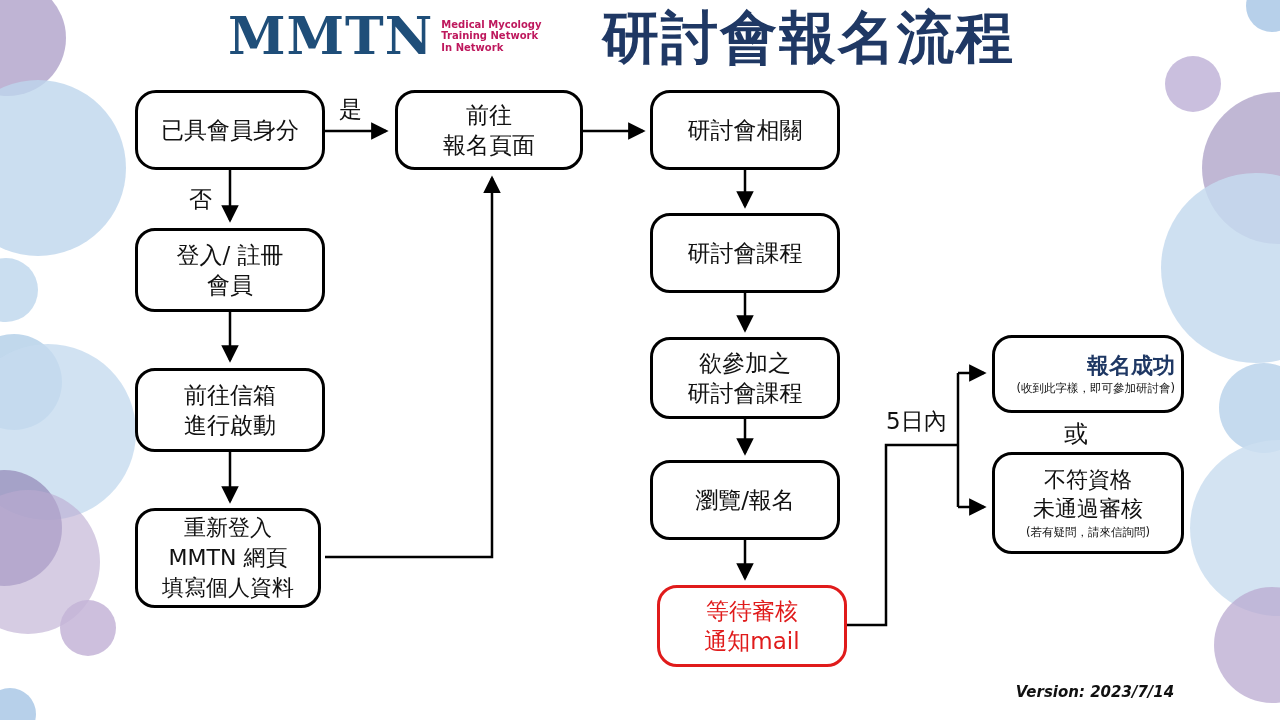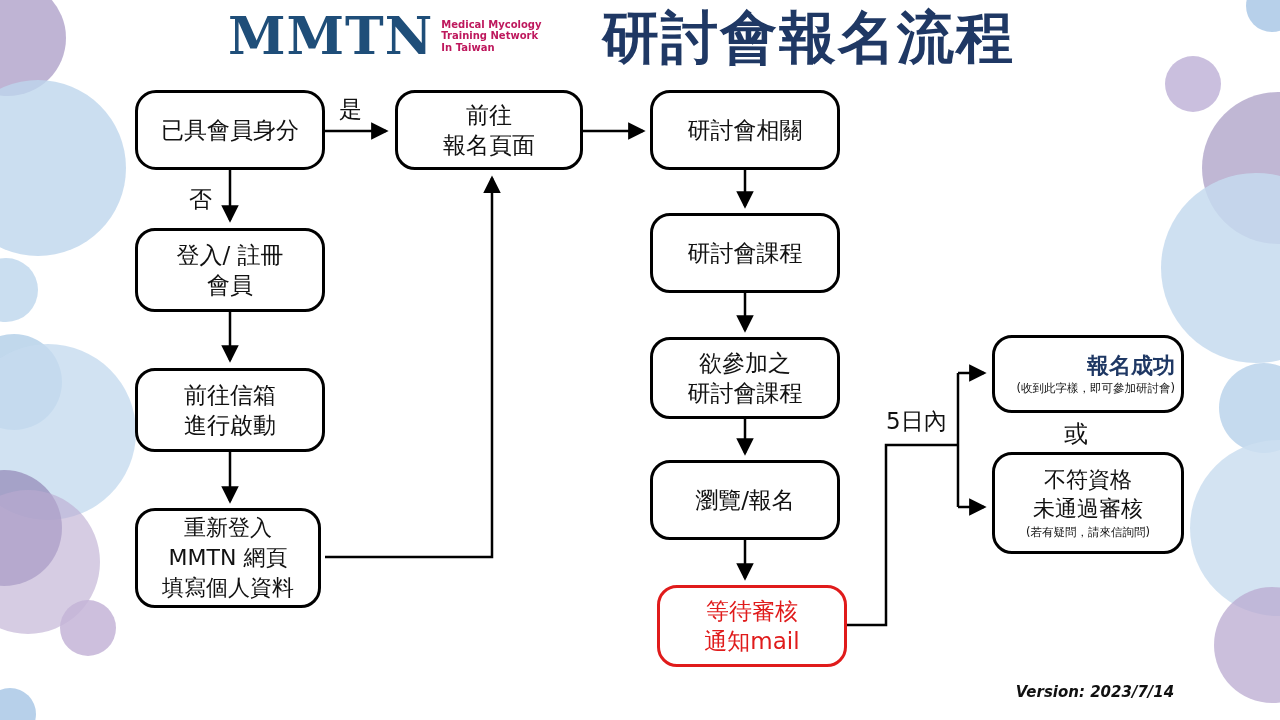--- a/index.html
+++ b/index.html
@@ -94,21 +94,21 @@
       <line x1="958" y1="373" x2="984" y2="373" marker-end="url(#arrow)"></line>
       <line x1="958" y1="507" x2="984" y2="507" marker-end="url(#arrow)"></line>
     </g>
   </svg>
 
   <div class="logo">
     <span class="logo-acronym">MMTN</span>
     <span class="logo-subtitle">
       <div>Medical Mycology</div>
       <div>Training Network</div>
-      <div>In Taiwan</div>
+      <div>In Network</div>
     </span>
   </div>
   <div class="page-title">研討會報名流程</div>
 
   <div class="node" style="left:135px;top:90px;width:190px;height:80px;border-radius:21px;">已具會員身分</div>
   <div class="node" style="left:135px;top:368px;width:190px;height:84px;">前往信箱
 進行啟動</div>
   <div class="node" style="left:135px;top:228px;width:190px;height:84px;">登入/ 註冊
 會員</div>
   <div class="node" style="left:135px;top:508px;width:186px;height:100px;font-size:22px;line-height:1.35;">重新登入

